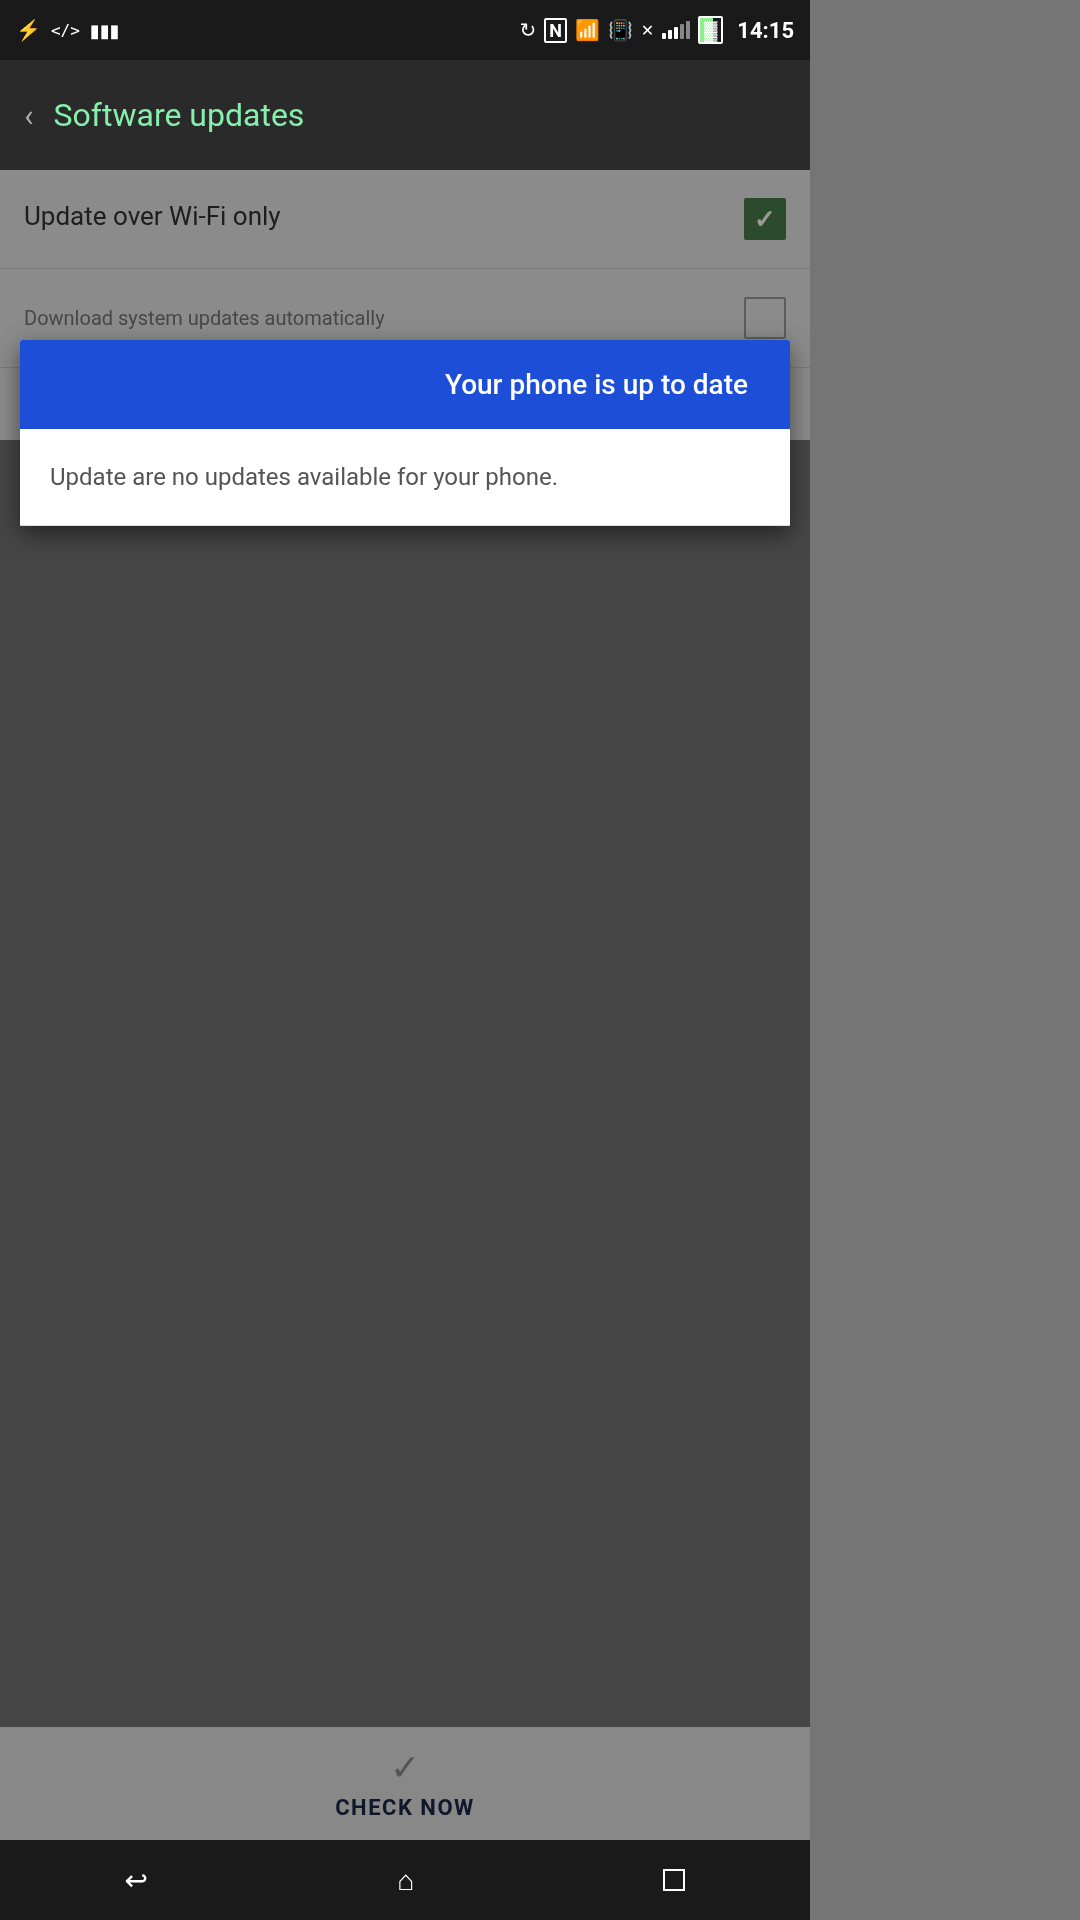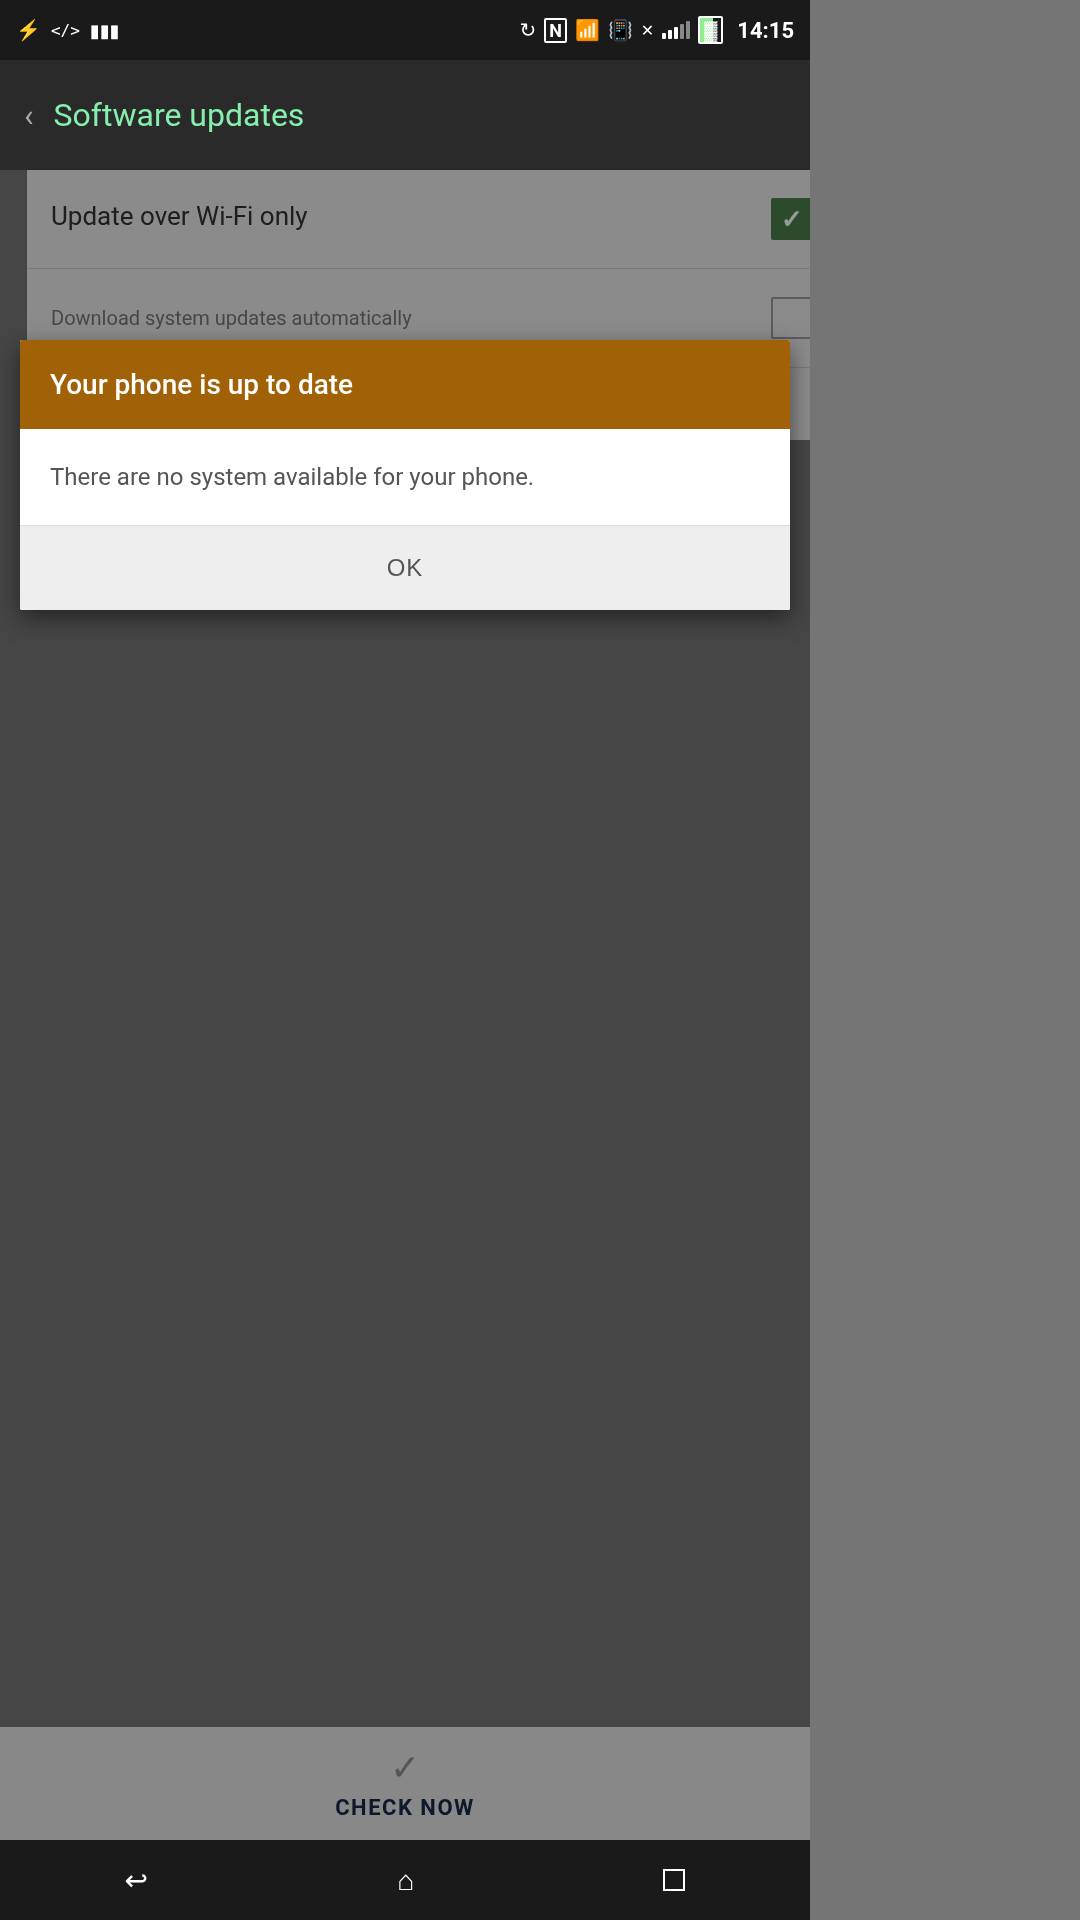--- a/index.html
+++ b/index.html
@@ -65,21 +65,20 @@
     .app-bar-title {
       color: #86efac;
       font-size: 32px;
       font-weight: 400;
     }
 
     
     .settings-content {
       background: #e8e8e8;
       width: 100%;
-      margin-left: 27px;
     }
 
     .setting-item {
       padding: 28px 24px;
       border-bottom: 1px solid #cccccc;
       display: flex;
       align-items: center;
       justify-content: space-between;
       background: #e8e8e8;
     }
@@ -155,22 +154,23 @@
 
     .dialog {
       width: 770px;
       background: white;
       border-radius: 2px;
       overflow: hidden;
       box-shadow: 0 8px 24px rgba(0,0,0,0.5);
     }
 
     .dialog-title-bar {
-      background: #a16207;
-      padding: 28px 30px;
+      background: #1d4ed8;
+      padding: 28px 42px;
+      text-align: right;
     }
 
     .dialog-title {
       color: white;
       font-size: 28px;
       font-weight: 500;
     }
 
     .dialog-body {
       background: white;
@@ -316,24 +316,21 @@
   </div>
 
 </div>
 
 <div class="dialog-overlay">
   <div class="dialog">
     <div class="dialog-title-bar">
       <div class="dialog-title">Your phone is up to date</div>
     </div>
     <div class="dialog-body">
-      <div class="dialog-message">There are no system available for your phone.</div>
-    </div>
-    <div class="dialog-button-area">
-      <button class="dialog-ok-button">OK</button>
+      <div class="dialog-message">Update are no updates available for your phone.</div>
     </div>
   </div>
 </div>
 
 <div class="check-now-area">
   <span class="check-icon">✓</span>
   <span class="check-now-label">CHECK NOW</span>
 </div>
 
 <div class="nav-bar">

